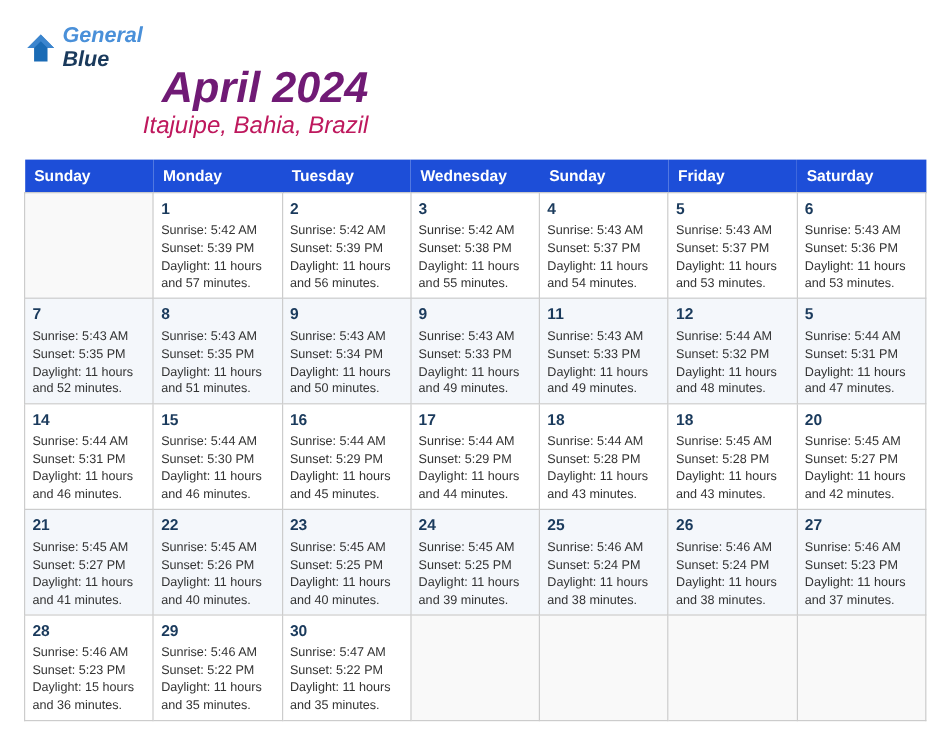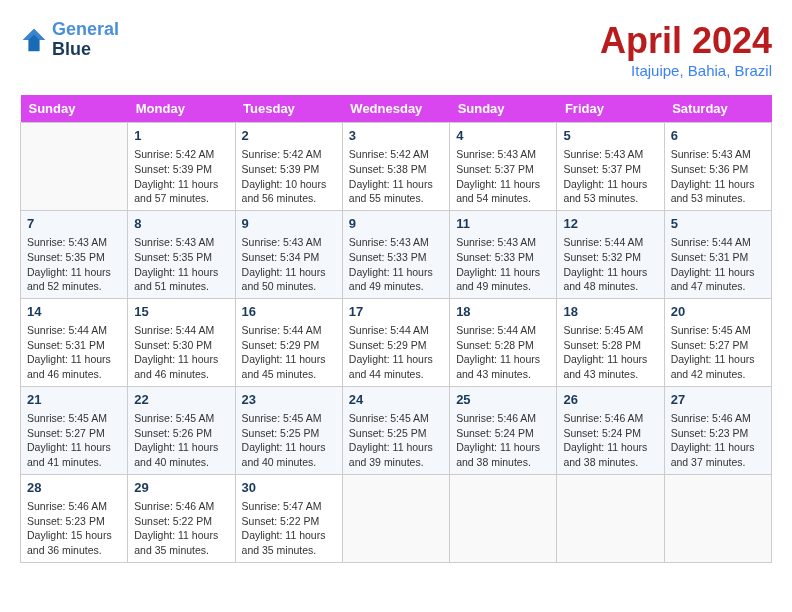--- a/index.html
+++ b/index.html
@@ -5,23 +5,24 @@
     * { margin: 0; padding: 0; box-sizing: border-box; }
     body {
       font-family: Arial, sans-serif;
       background: #fff;
       width: 792px;
       min-height: 612px;
       padding: 20px;
     }
     .header {
       display: flex;
-      justify-content: space-between;
+      justify-content: flex-start;
       align-items: flex-start;
       margin-bottom: 16px;
+      font-style: italic;
     }
     .logo {
       display: flex;
       align-items: center;
       gap: 4px;
     }
     .logo-text {
       font-size: 18px;
       font-weight: bold;
       color: #1a3a5c;
@@ -33,33 +34,34 @@
     .logo-icon {
       width: 28px;
       height: 28px;
     }
     .title-block {
       text-align: right;
     }
     .month-title {
       font-size: 36px;
       font-weight: bold;
-      color: #b91c1c;
+      color: #701a75;
+      margin-top: 32px;
     }
     .subtitle {
-      font-size: 15px;
-      color: #3b82f6;
+      font-size: 20px;
+      color: #be185d;
     }
     table {
       width: 100%;
       border-collapse: collapse;
       font-size: 11px;
     }
     thead tr th {
-      background: #d946ef;
+      background: #1d4ed8;
       color: #fff;
       padding: 6px 8px;
       text-align: left;
       font-size: 13px;
       font-weight: bold;
     }
     tbody tr td {
       border: 1px solid #ccc;
       padding: 4px 6px;
       vertical-align: top;
@@ -119,21 +121,21 @@
         <th>Wednesday</th>
         <th>Sunday</th>
         <th>Friday</th>
         <th>Saturday</th>
       </tr>
   </thead>
   <tbody id="calendar-body">
   <tr>
         <td class="empty"></td>
         <td><span class="day-num">1</span><span>Sunrise: 5:42 AM</span><br><span>Sunset: 5:39 PM</span><br><span>Daylight: 11 hours and 57 minutes.</span></td>
-        <td><span class="day-num">2</span><span>Sunrise: 5:42 AM</span><br><span>Sunset: 5:39 PM</span><br><span>Daylight: 10 hours and 56 minutes.</span></td>
+        <td><span class="day-num">2</span><span>Sunrise: 5:42 AM</span><br><span>Sunset: 5:39 PM</span><br><span>Daylight: 11 hours and 56 minutes.</span></td>
         <td><span class="day-num">3</span><span>Sunrise: 5:42 AM</span><br><span>Sunset: 5:38 PM</span><br><span>Daylight: 11 hours and 55 minutes.</span></td>
         <td><span class="day-num">4</span><span>Sunrise: 5:43 AM</span><br><span>Sunset: 5:37 PM</span><br><span>Daylight: 11 hours and 54 minutes.</span></td>
         <td><span class="day-num">5</span><span>Sunrise: 5:43 AM</span><br><span>Sunset: 5:37 PM</span><br><span>Daylight: 11 hours and 53 minutes.</span></td>
         <td><span class="day-num">6</span><span>Sunrise: 5:43 AM</span><br><span>Sunset: 5:36 PM</span><br><span>Daylight: 11 hours and 53 minutes.</span></td>
       </tr>
       <tr>
         <td><span class="day-num">7</span><span>Sunrise: 5:43 AM</span><br><span>Sunset: 5:35 PM</span><br><span>Daylight: 11 hours and 52 minutes.</span></td>
         <td><span class="day-num">8</span><span>Sunrise: 5:43 AM</span><br><span>Sunset: 5:35 PM</span><br><span>Daylight: 11 hours and 51 minutes.</span></td>
         <td><span class="day-num">9</span><span>Sunrise: 5:43 AM</span><br><span>Sunset: 5:34 PM</span><br><span>Daylight: 11 hours and 50 minutes.</span></td>
         <td><span class="day-num">9</span><span>Sunrise: 5:43 AM</span><br><span>Sunset: 5:33 PM</span><br><span>Daylight: 11 hours and 49 minutes.</span></td>

